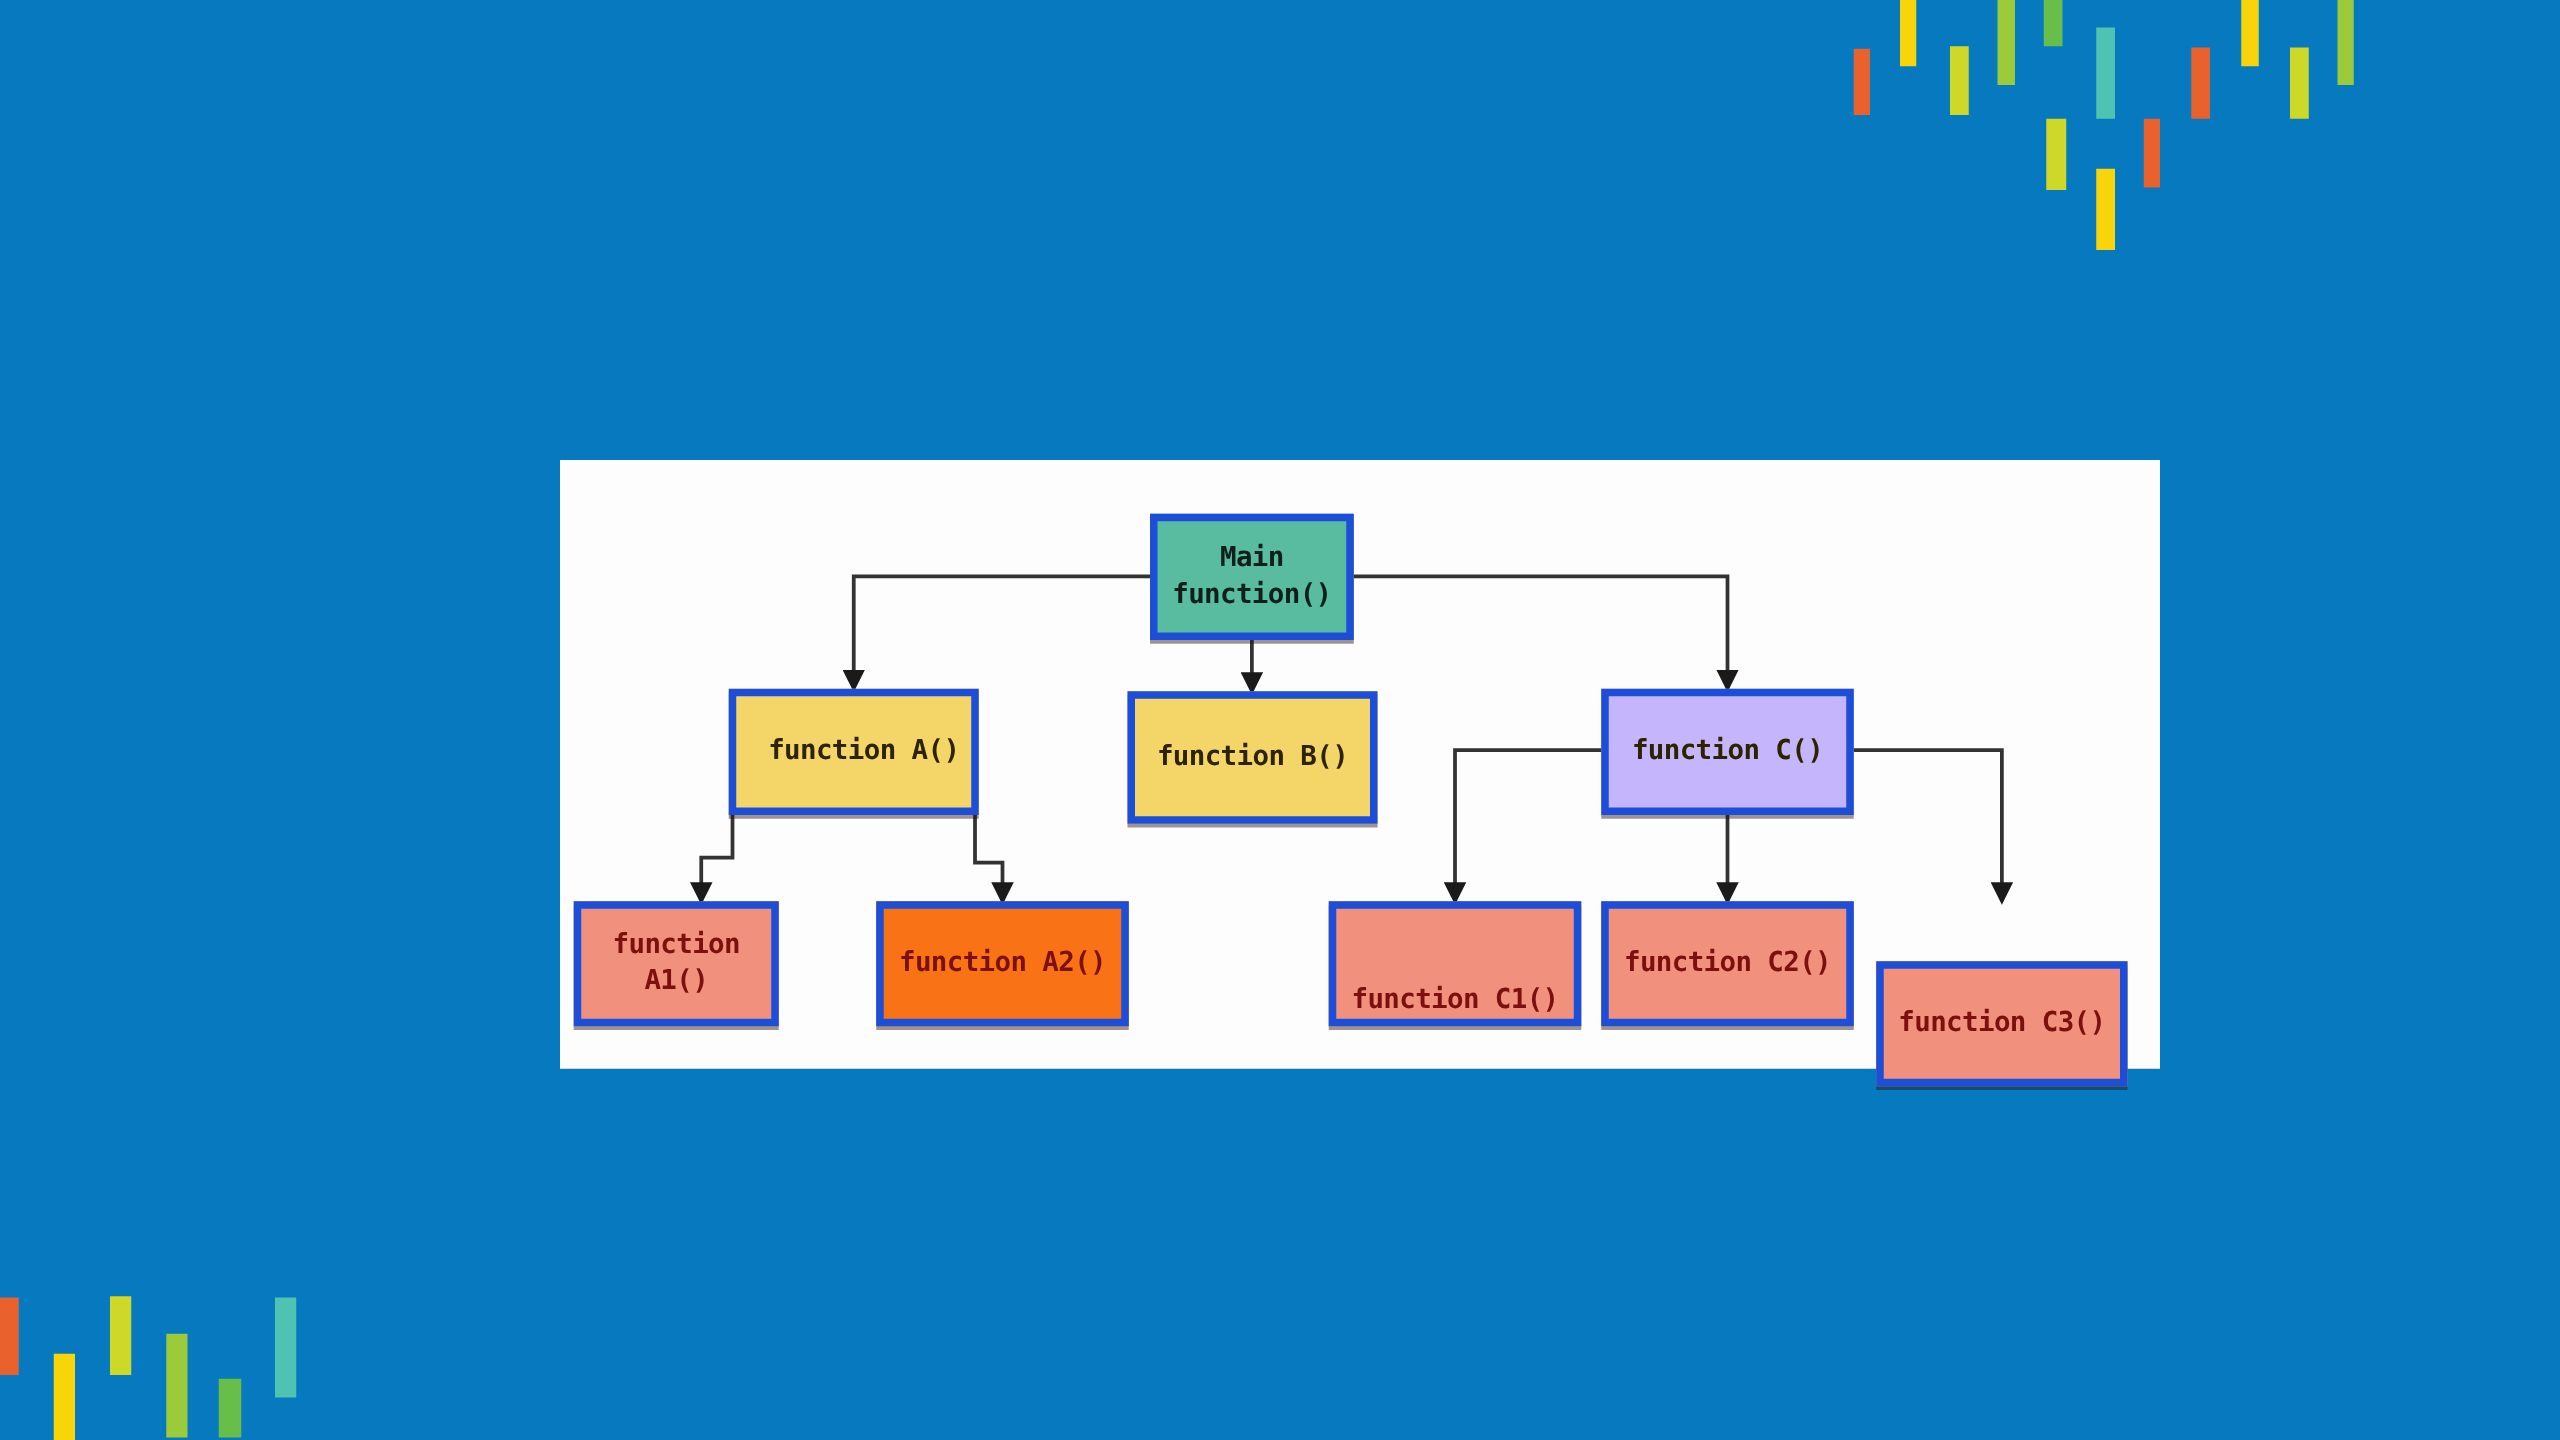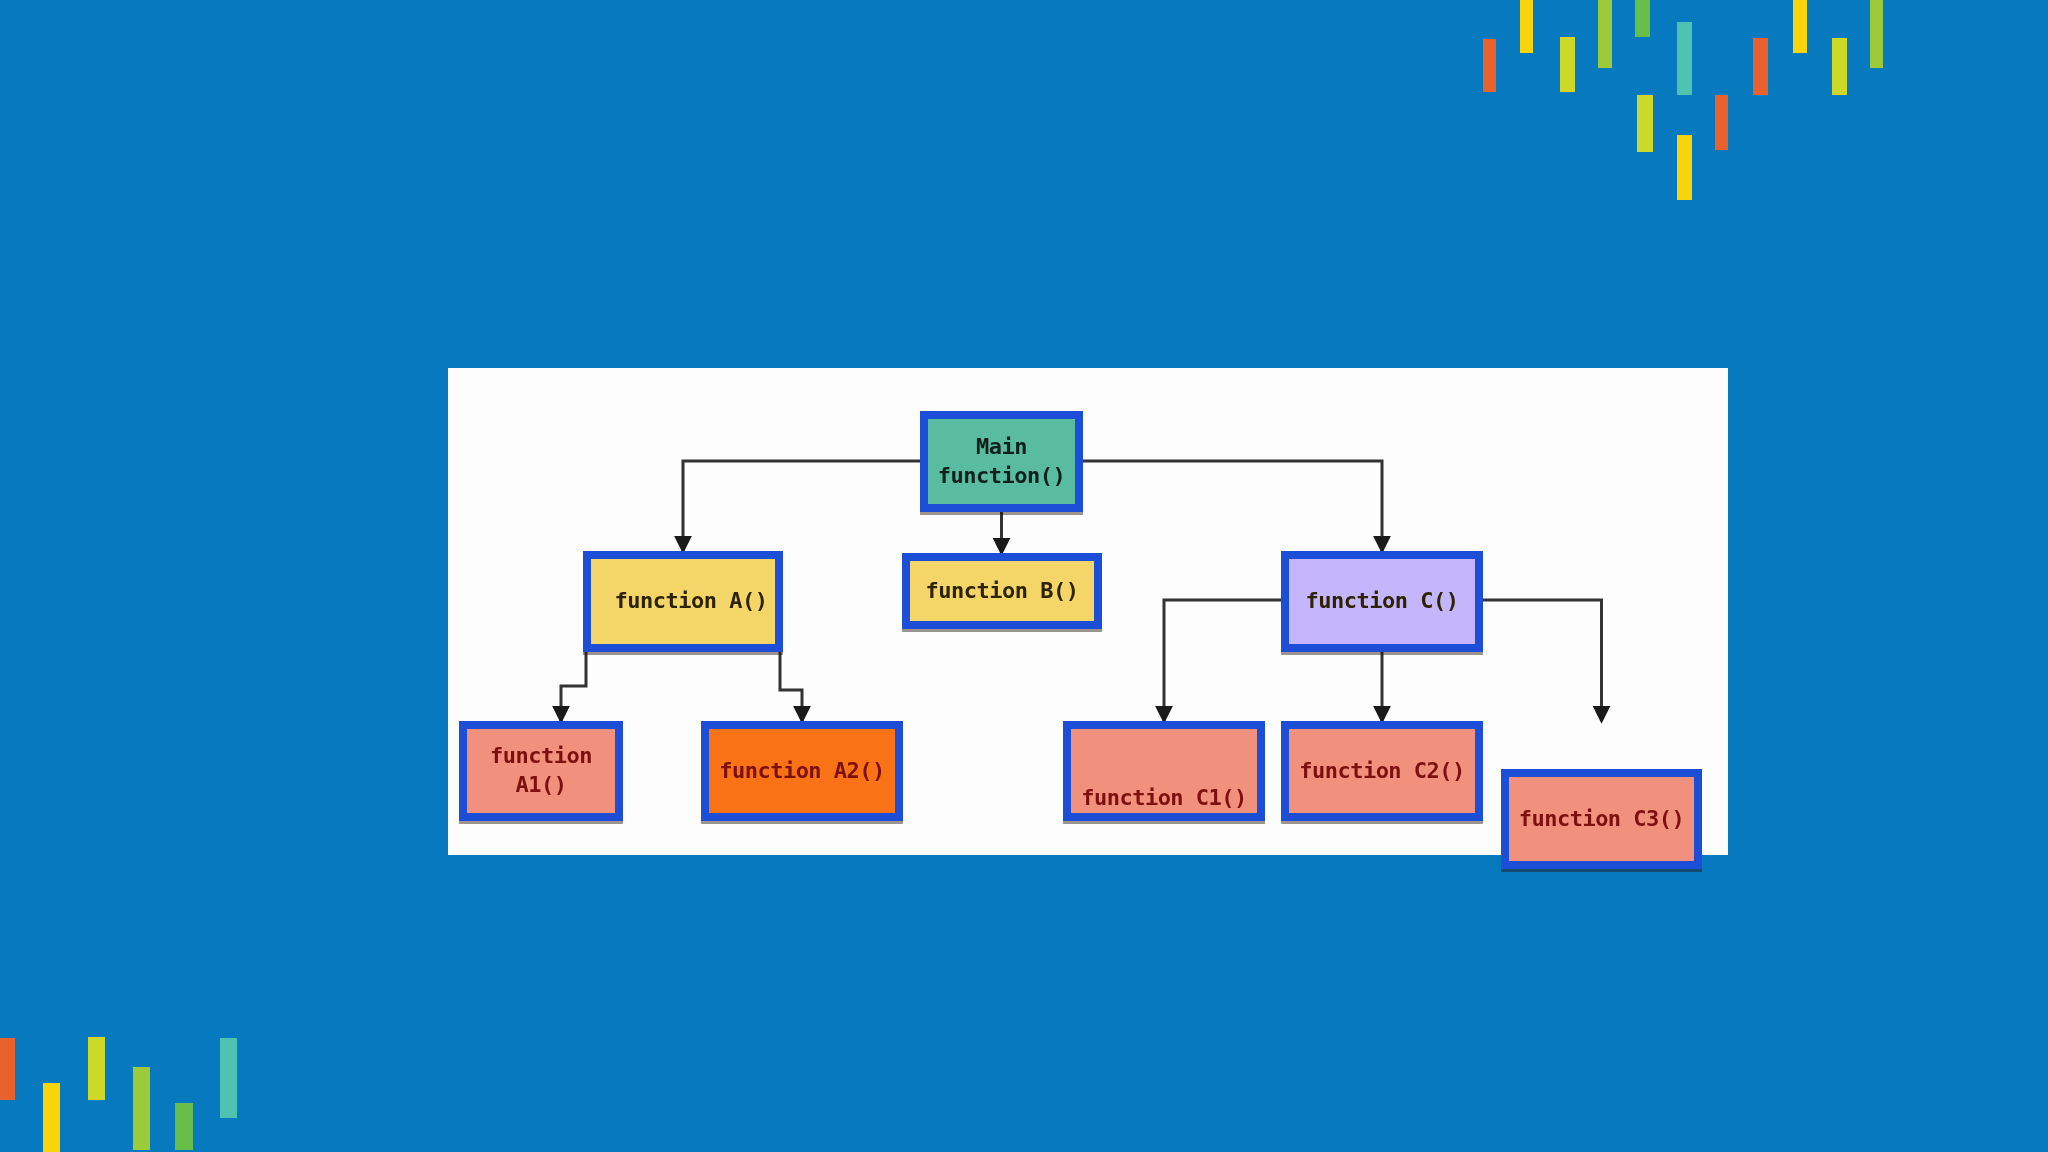--- a/index.html
+++ b/index.html
@@ -33,21 +33,21 @@
     position: absolute;
     left: 0;
     top: 0;
     width: 1280px;
     height: 487px;
   }
   
   .node {
     position: absolute;
     box-sizing: border-box;
-    border: 8px solid #1d4ed8;
+    border: 6px solid #1d4ed8;
     box-shadow: 0 3px 0 rgba(40, 20, 10, 0.45);
     display: flex;
     align-items: center;
     justify-content: center;
     text-align: center;
   }
   .node .label {
     font-weight: bold;
     font-size: 22px;
     line-height: 1.3;
@@ -110,21 +110,21 @@
 
     <div class="node teal" style="left: 472px; top: 43px; width: 163px; height: 101px; background: rgb(89, 187, 160);">
       <span class="label">Main
 function()</span>
     </div>
 
     <div class="node yellow" style="left: 135px; top: 183px; width: 200px; height: 101px; background: rgb(244, 214, 104); padding-left: 16px;">
       <span class="label">function A()</span>
     </div>
 
-    <div class="node yellow" style="left: 454px; top: 185px; width: 200px; height: 76px; background: rgb(244, 214, 104);">
+    <div class="node yellow" style="left: 454px; top: 185px; width: 200px; height: 106px; background: rgb(244, 214, 104);">
       <span class="label">function B()</span>
     </div>
 
     <div class="node yellow" style="left: 833px; top: 183px; width: 202px; height: 101px; background: #c4b5fd;">
       <span class="label">function C()</span>
     </div>
 
     <div class="node red" style="left: 11px; top: 353px; width: 164px; height: 100px; background: rgb(242, 144, 126);">
       <span class="label">function A1()</span>
     </div>

